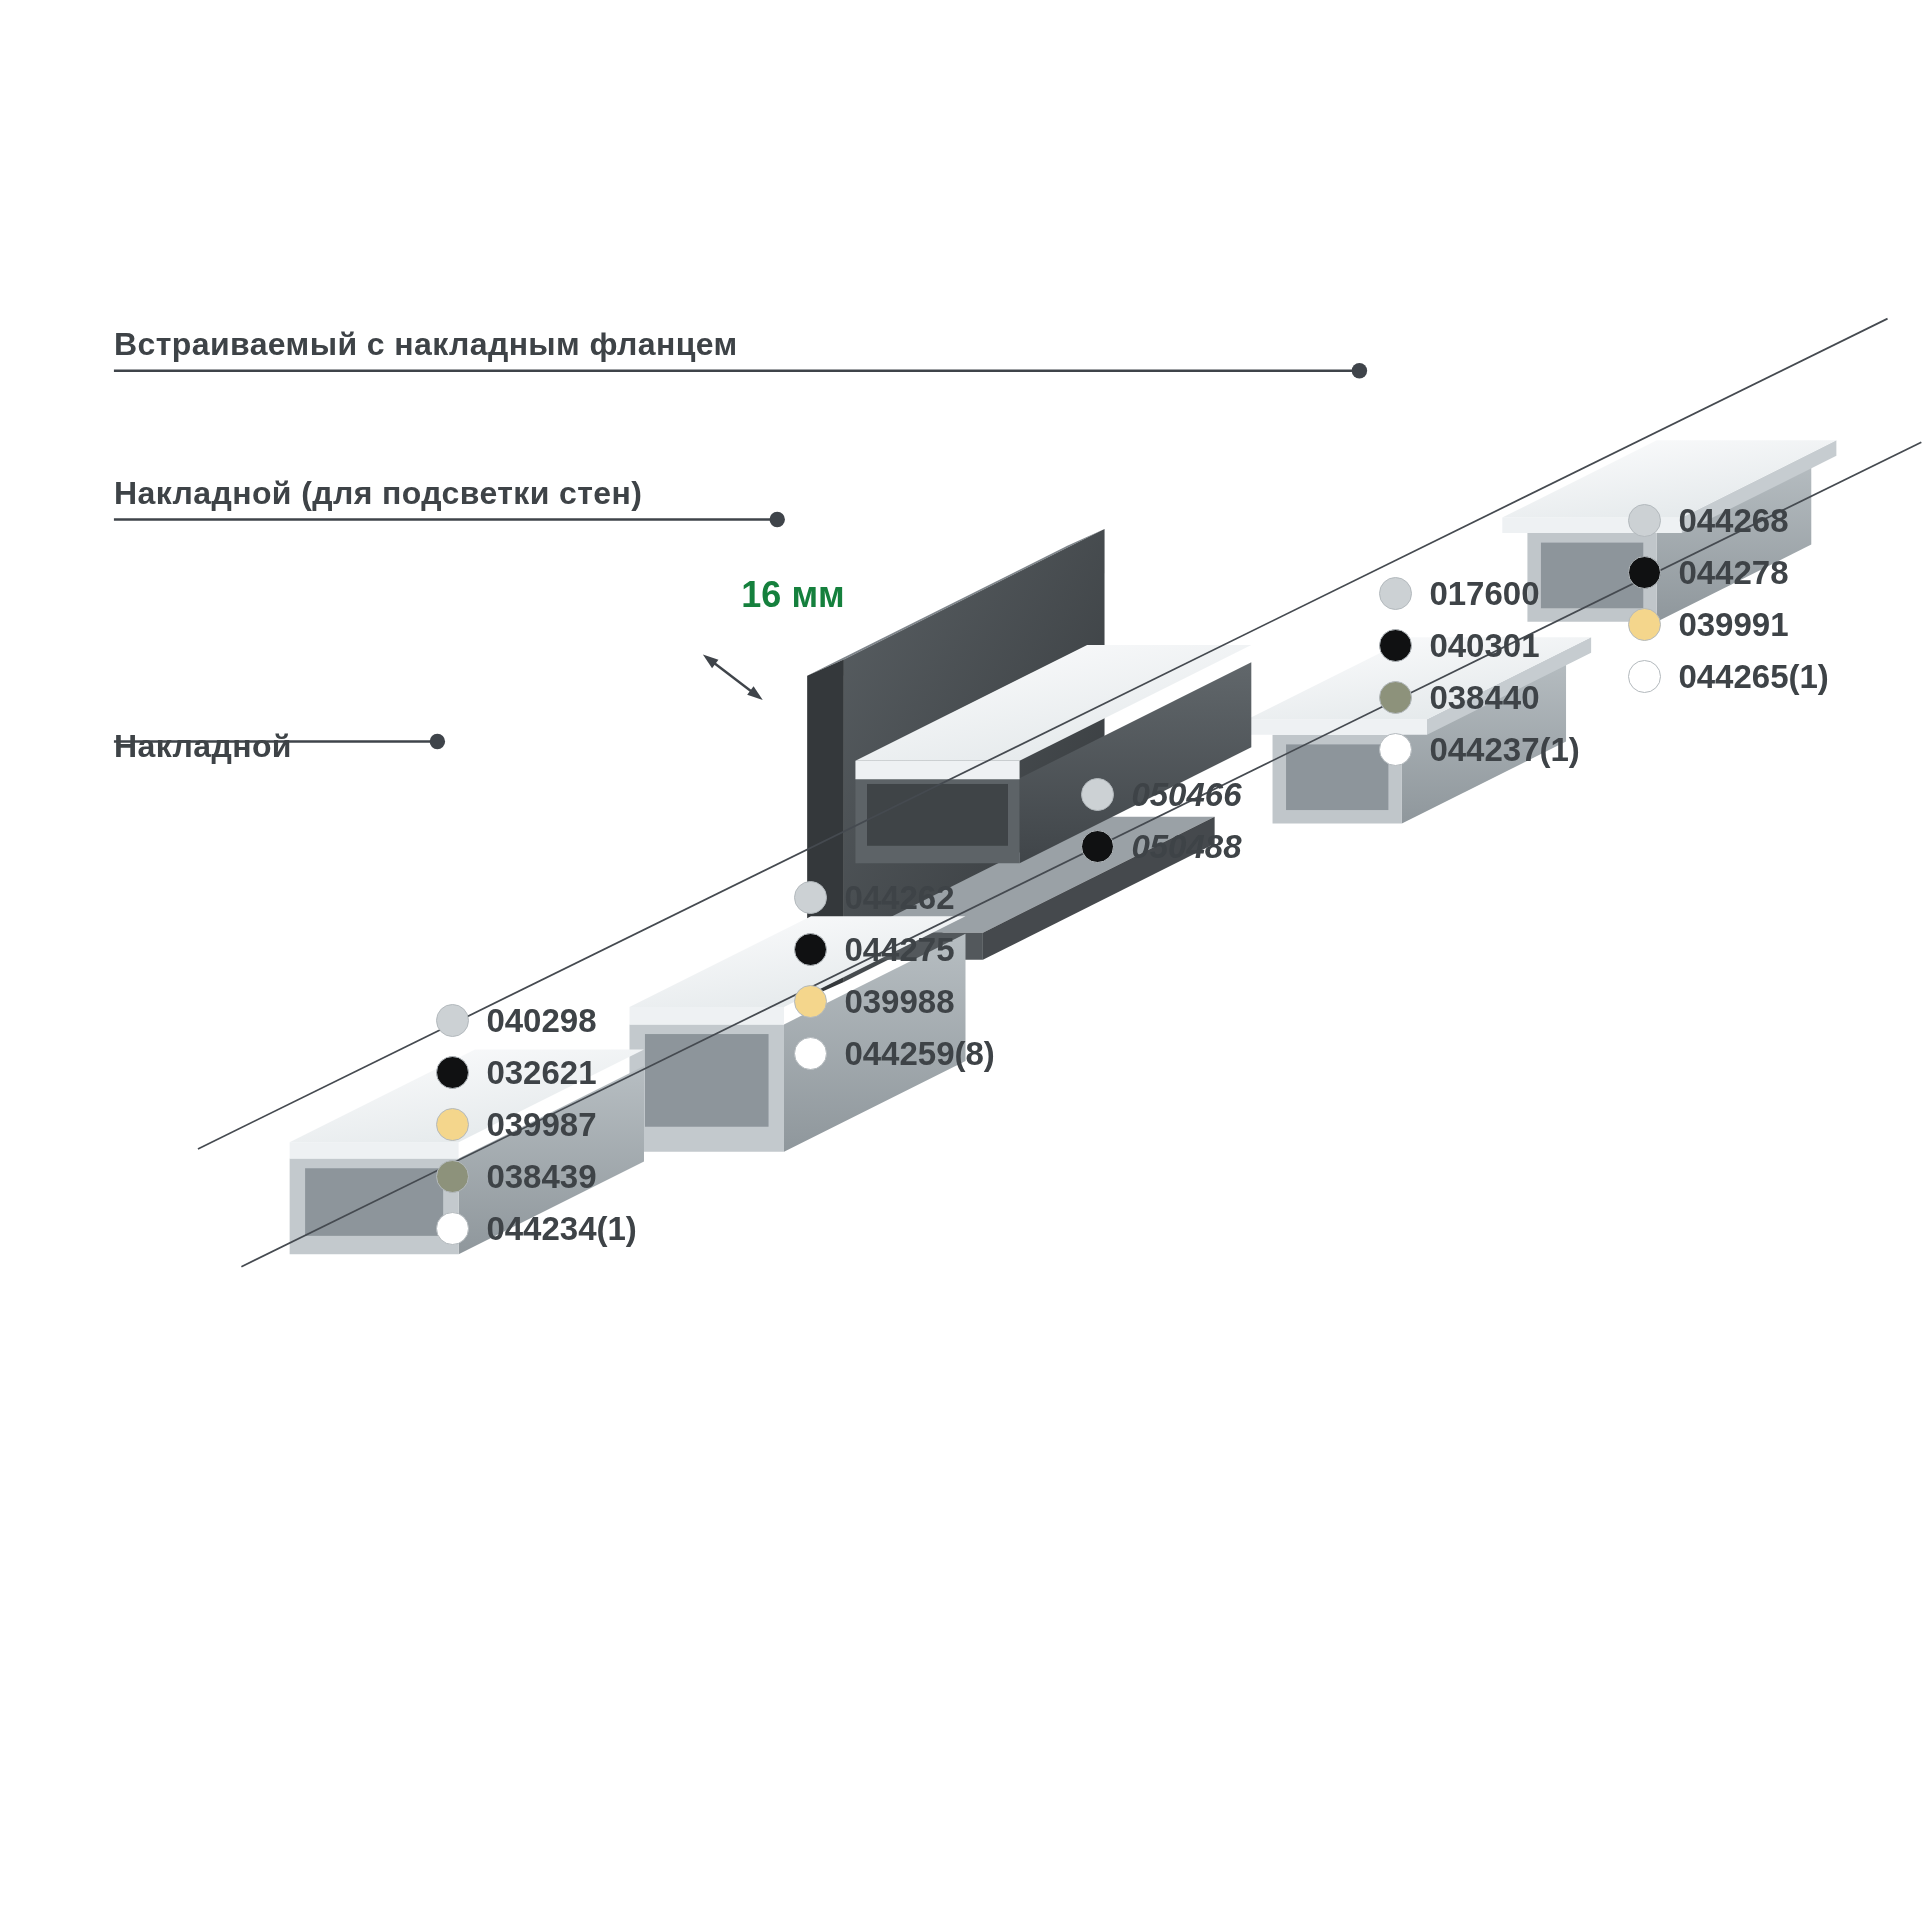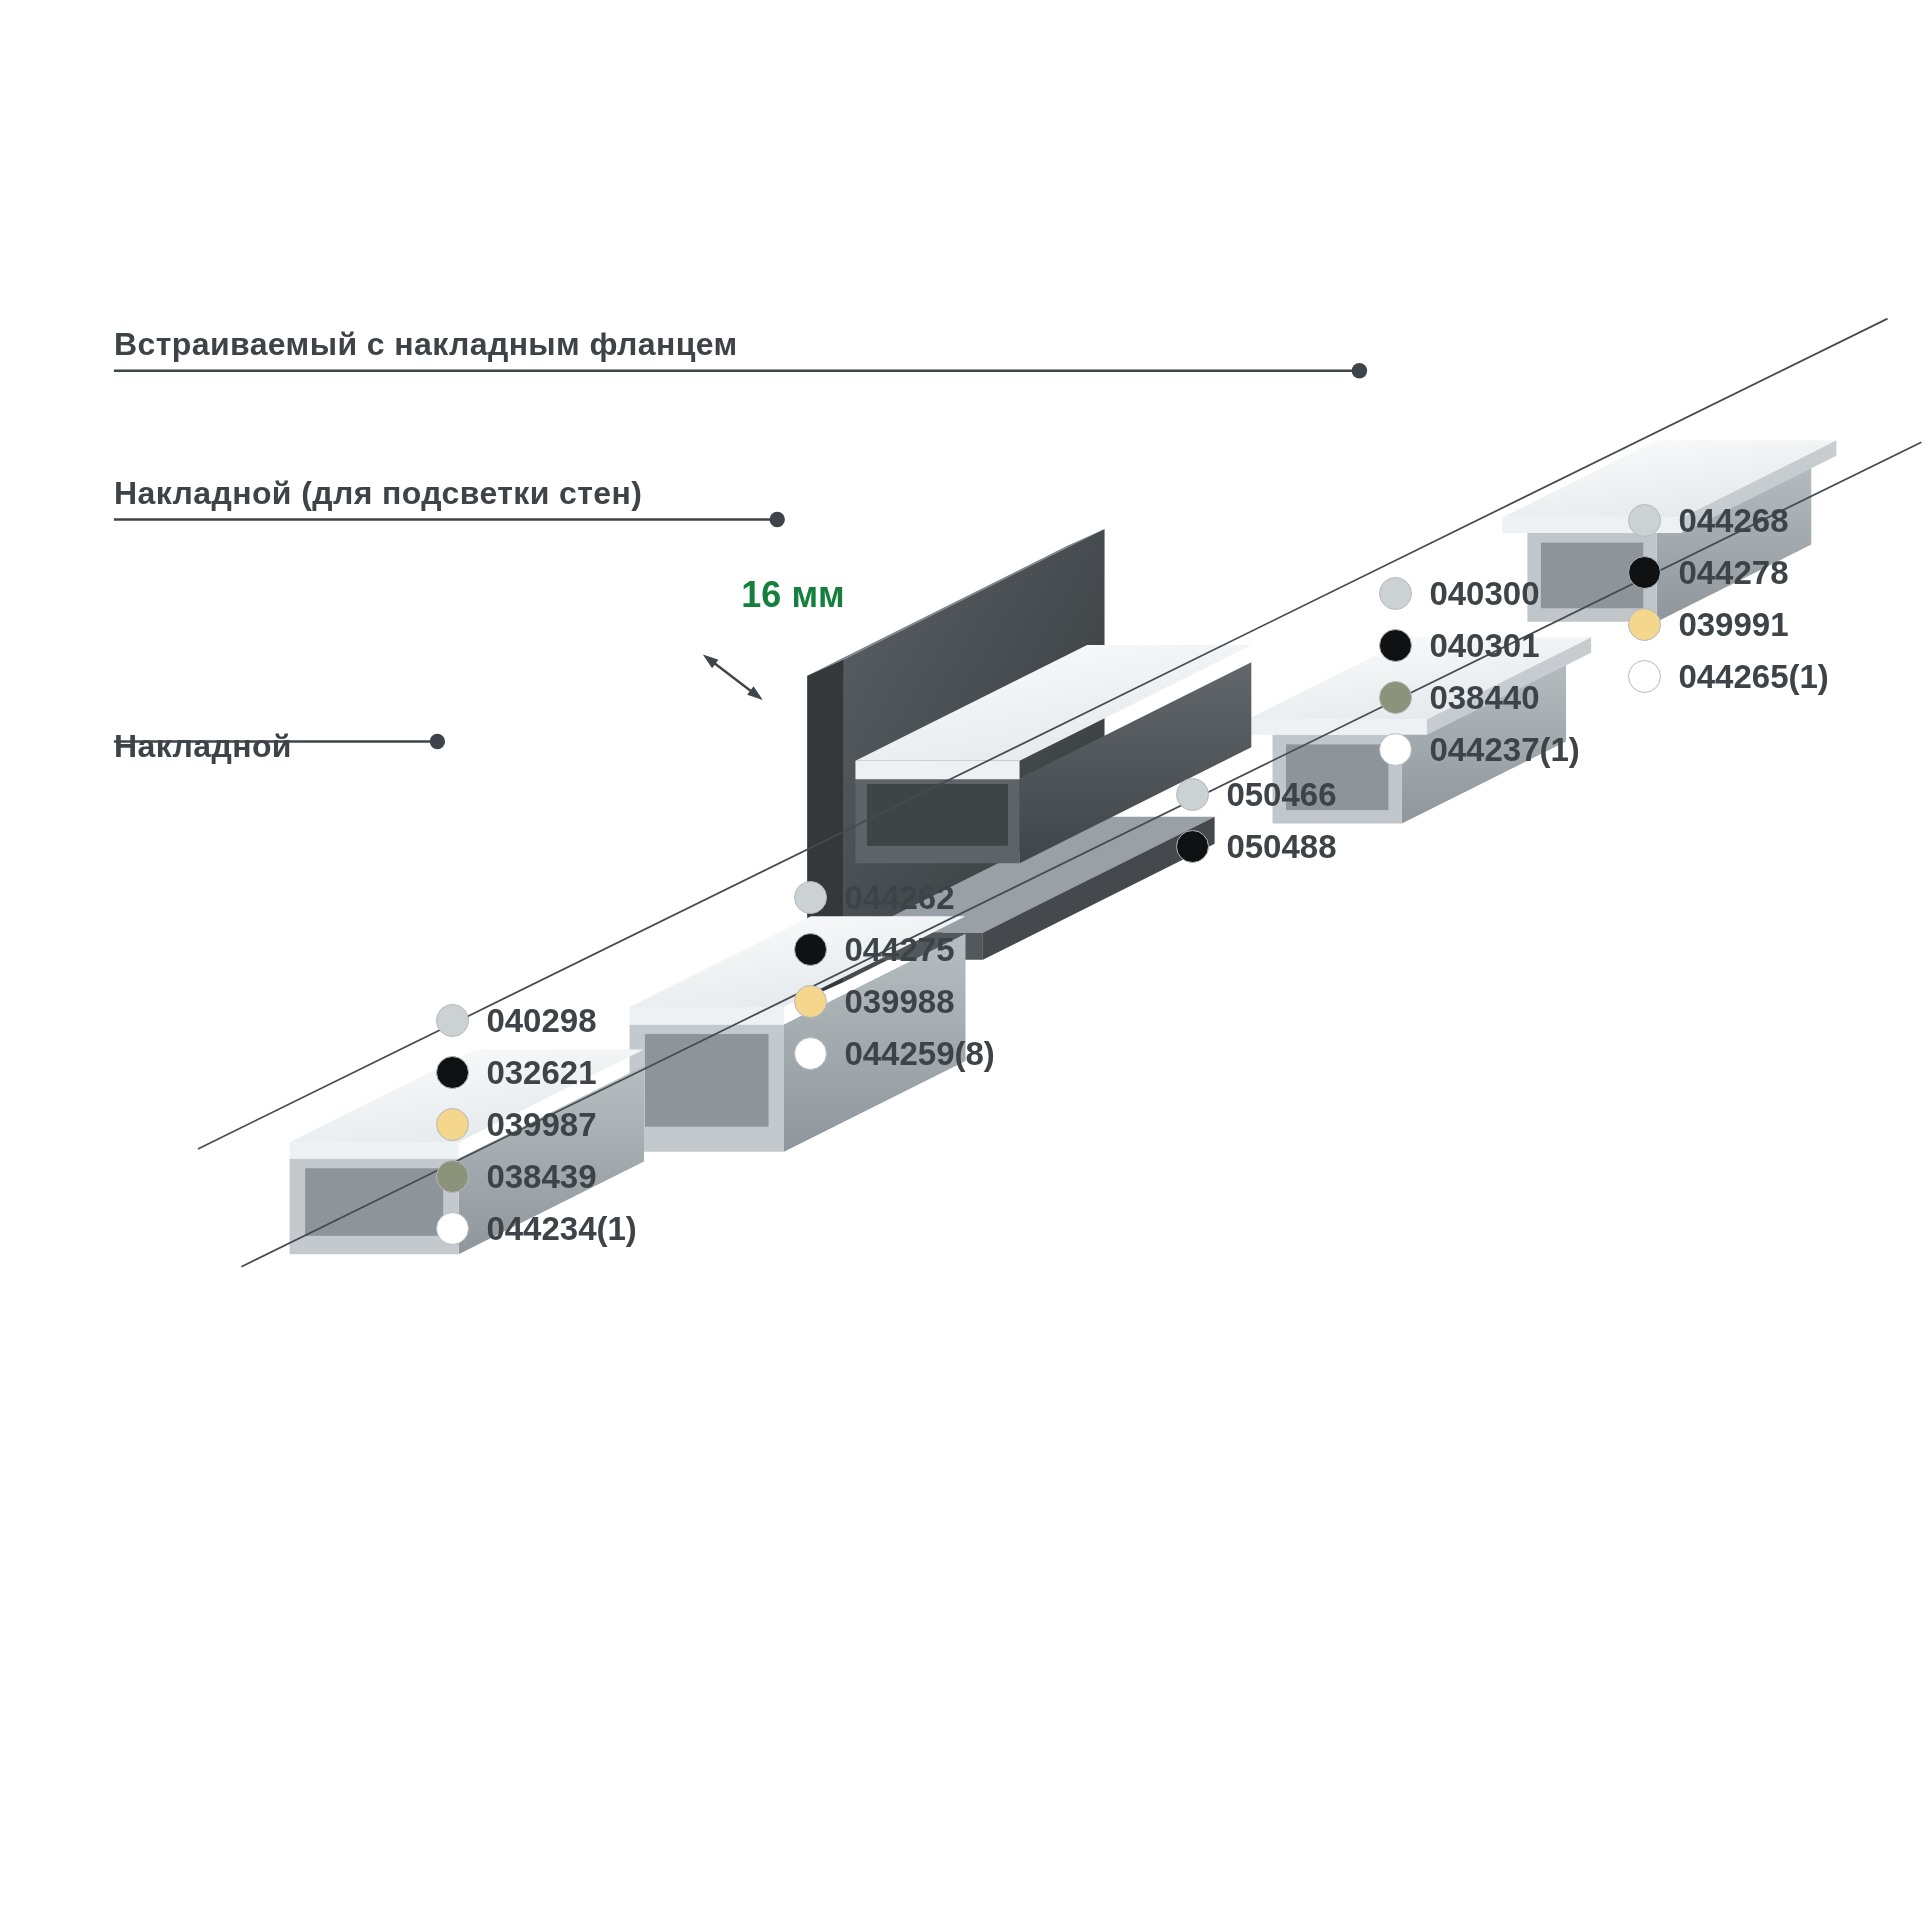--- a/index.html
+++ b/index.html
@@ -191,35 +191,35 @@
     <div class="code-row">
       <span class="dot" style="background: rgb(244, 214, 140);"></span>
       <span class="code">039988</span>
     </div>
     <div class="code-row">
       <span class="dot" style="background: rgb(255, 255, 255);"></span>
       <span class="code">044259(8)</span>
     </div>
   </div>
 
-  <div class="code-group" style="left:1176px; top:778px;">
+  <div class="code-group" style="left:1081px; top:778px;font-style:italic;">
     <div class="code-row">
       <span class="dot" style="background: rgb(204, 209, 212);"></span>
       <span class="code">050466</span>
     </div>
     <div class="code-row">
       <span class="dot" style="background: rgb(16, 17, 18);"></span>
       <span class="code">050488</span>
     </div>
   </div>
 
   <div class="code-group" style="left:1379px; top:577px;">
     <div class="code-row">
       <span class="dot" style="background: rgb(204, 209, 212);"></span>
-      <span class="code">040300</span>
+      <span class="code">017600</span>
     </div>
     <div class="code-row">
       <span class="dot" style="background: rgb(16, 17, 18);"></span>
       <span class="code">040301</span>
     </div>
     <div class="code-row">
       <span class="dot" style="background: rgb(141, 146, 123);"></span>
       <span class="code">038440</span>
     </div>
     <div class="code-row">

